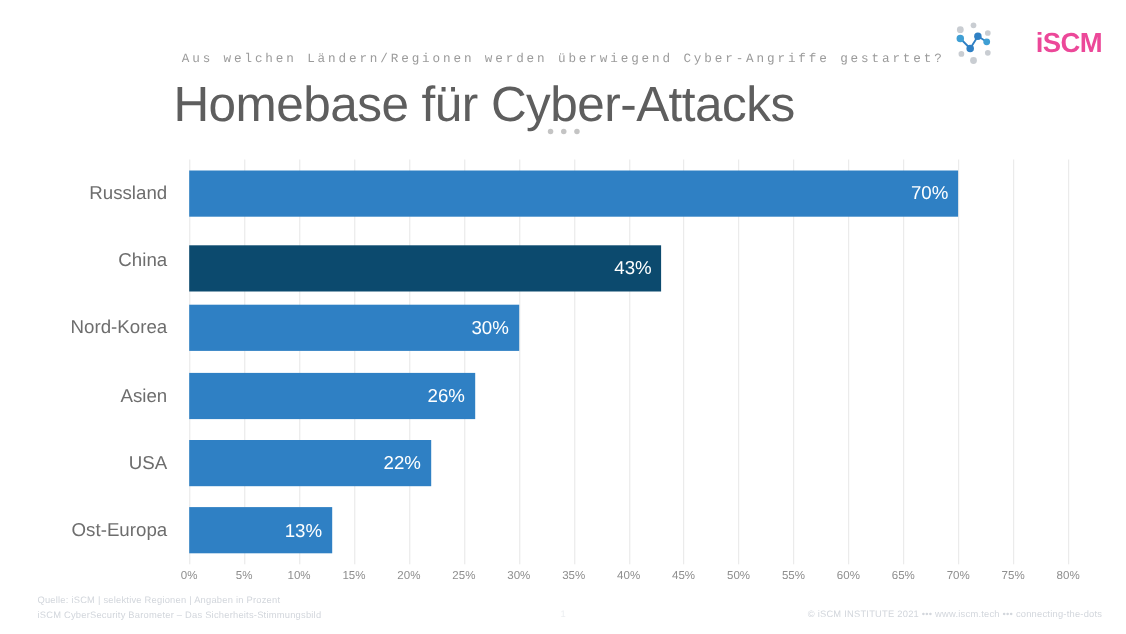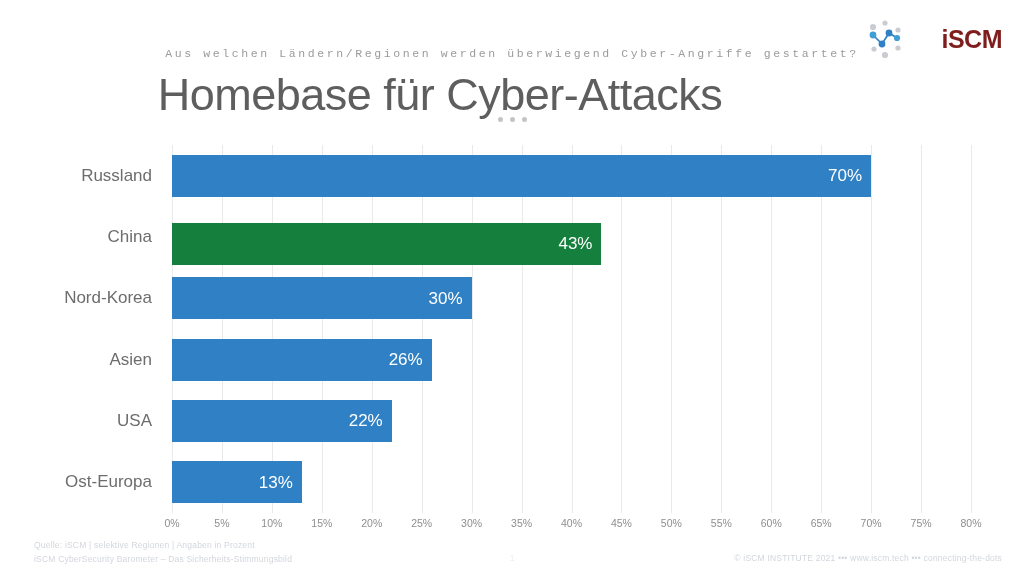--- a/index.html
+++ b/index.html
@@ -22,21 +22,21 @@
     top: 18px;
     right: 22px;
     display: flex;
     align-items: center;
     gap: 7px;
   }
   .logo-mark { width: 42px; height: 42px; display: block; }
   .logo-text {
     font-size: 25px;
     font-weight: bold;
-    color: #7f1d1d;
+    color: #ec4899;
     letter-spacing: -0.5px;
     line-height: 1;
     margin-left: 28px;
   }
 
   
   .subtitle {
     position: absolute;
     top: 47px;
     left: 0;
@@ -257,21 +257,21 @@
         <span style="left: 93.75%;"></span>
         <span style="left: 100%;"></span>
       </div>
     <div class="bars">
       <div class="bar-row">
         <div class="bar" style="width: 87.5%; background: rgb(47, 128, 196);">
           <span class="bar-value">70%</span>
         </div>
       </div>
       <div class="bar-row">
-        <div class="bar" style="width: 53.75%; background: #15803d; margin-top: 14px;">
+        <div class="bar" style="width: 53.75%; background: #0c4a6e; margin-top: 14px;">
           <span class="bar-value">43%</span>
         </div>
       </div>
       <div class="bar-row">
         <div class="bar" style="width: 37.5%; background: rgb(47, 128, 196);">
           <span class="bar-value">30%</span>
         </div>
       </div>
       <div class="bar-row">
         <div class="bar" style="width: 32.5%; background: rgb(47, 128, 196);">

